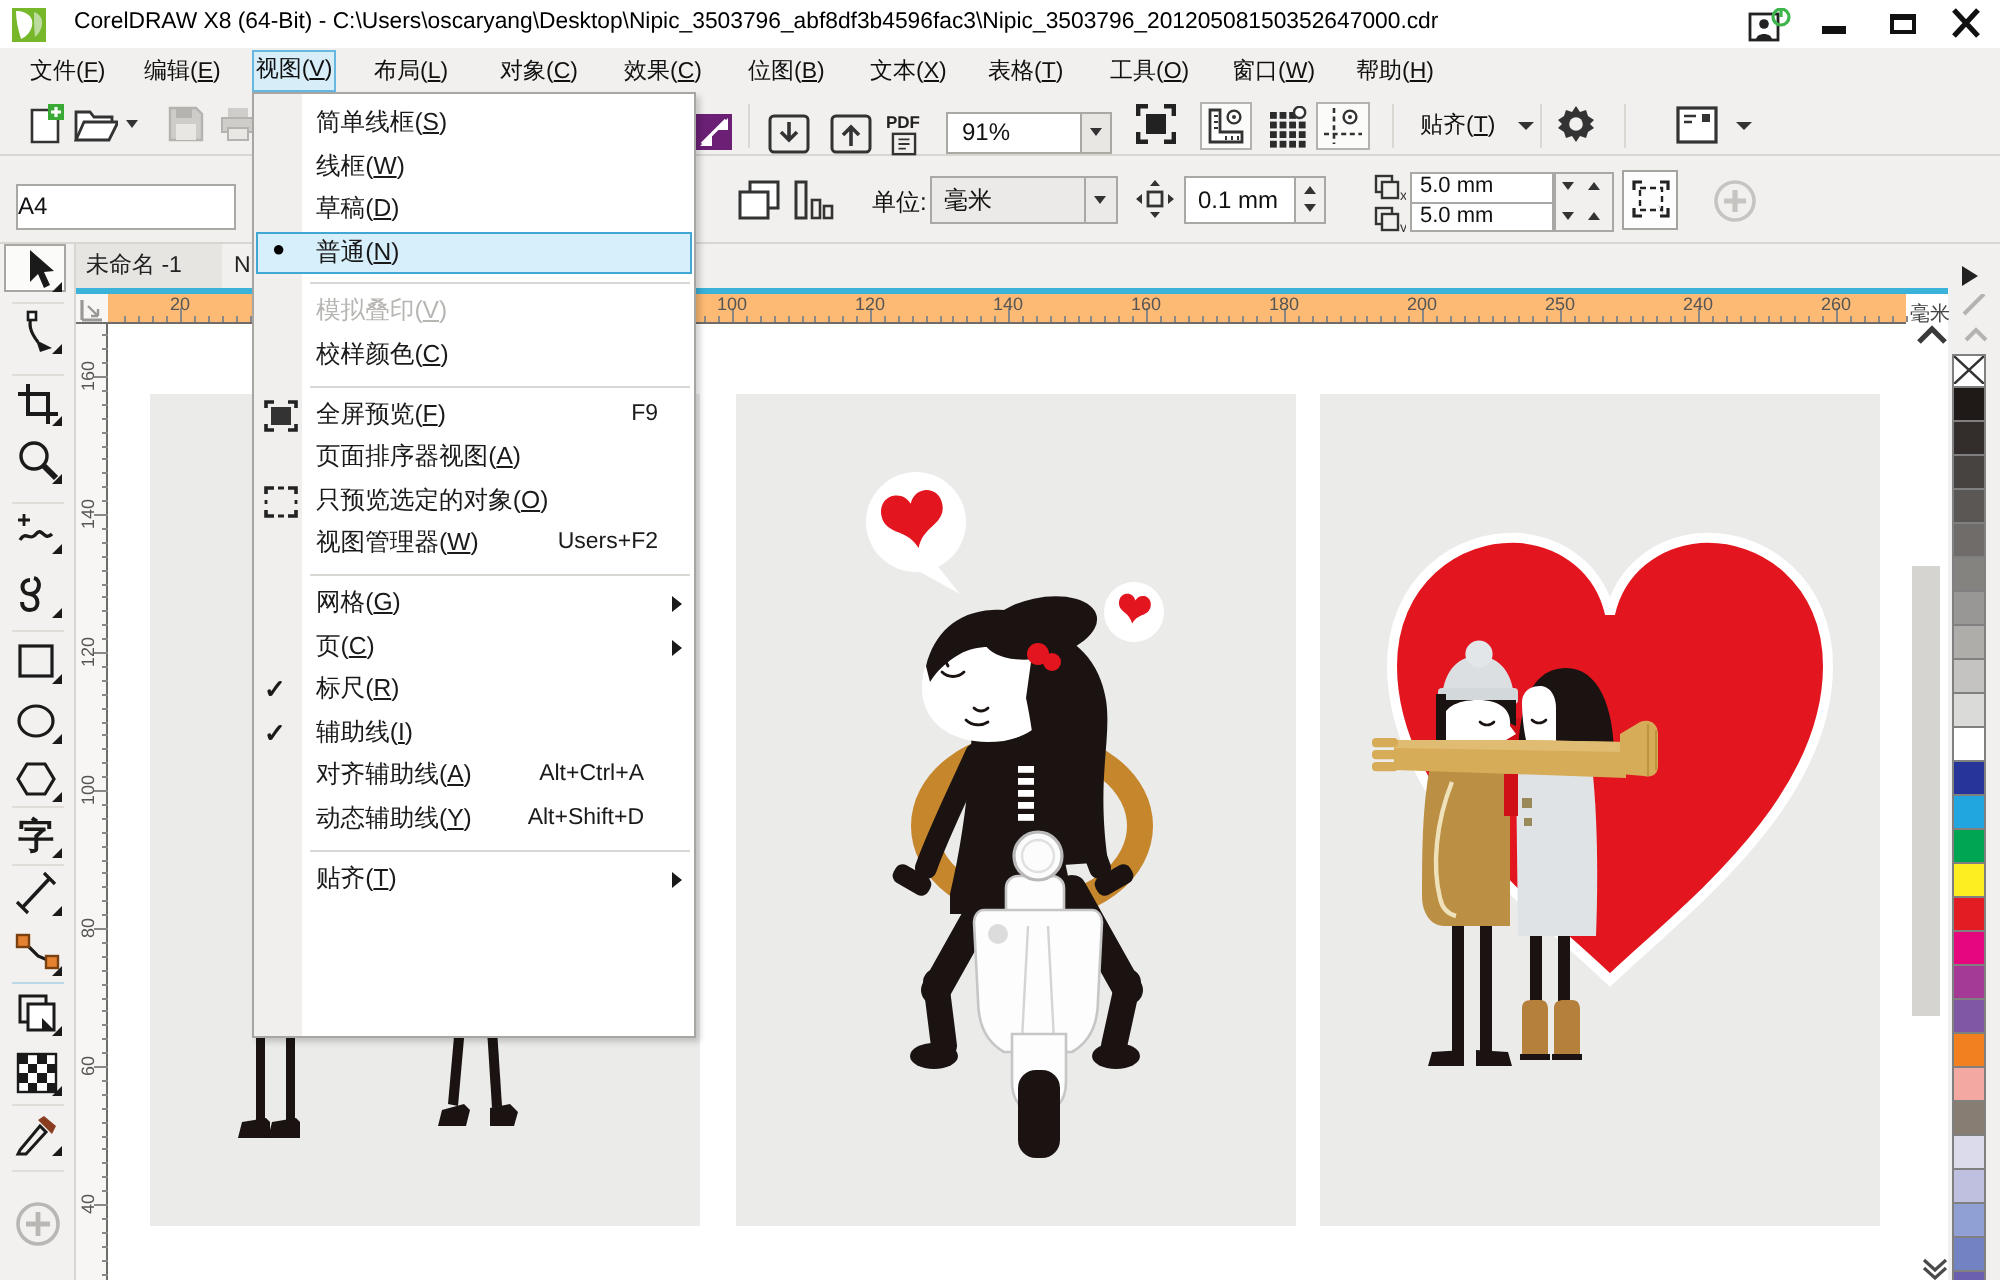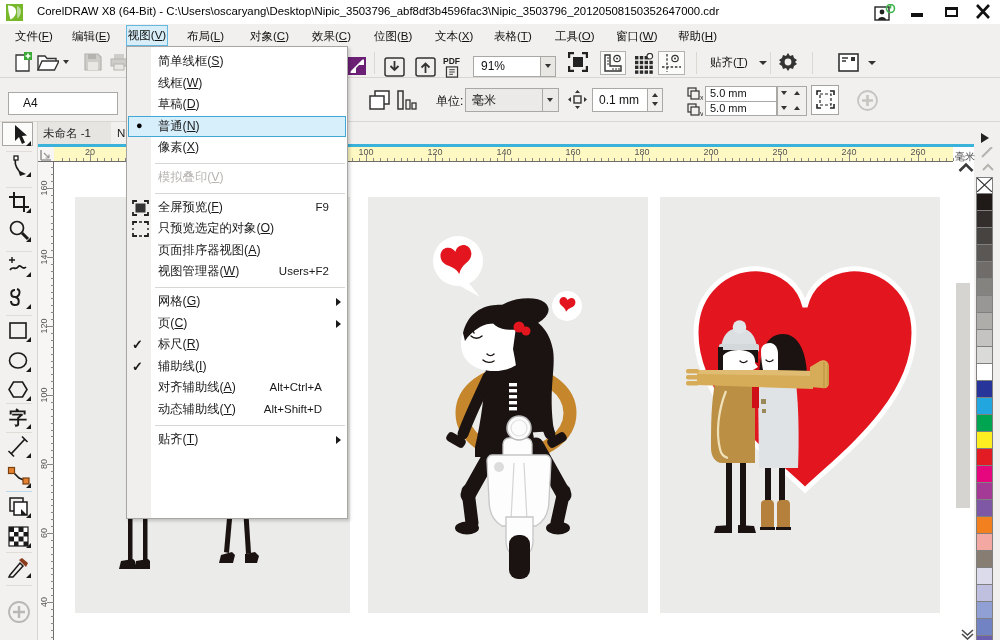--- a/index.html
+++ b/index.html
@@ -17,21 +17,21 @@
 #toolbar { position:absolute; left:0; top:47px; width:1000px; height:31px; background:#f1f0ee; border-bottom:1px solid #d9d6d2; }
 
 #propbar { position:absolute; left:0; top:78px; width:1000px; height:44px; background:#f1f0ee; border-bottom:1px solid #d9d6d2; }
 .combo { position:absolute; background:#fff; border:1px solid #aaa8a5; font-size:12px; color:#111; }
 
 #tabbar { position:absolute; left:0; top:122px; width:1000px; height:25px; background:#f1f0ee; }
 #tealline { position:absolute; left:38px; top:144px; width:940px; height:3px; background:#3ab2d9; }
 #doctab { position:absolute; left:35px; top:122px; width:76px; height:22px; background:#e7e5e2; font-size:11.5px; color:#222; line-height:22px; padding-left:8px; }
 #doctab2 { position:absolute; left:113px; top:122px; width:40px; height:22px; font-size:11.5px; color:#222; line-height:22px; padding-left:4px; }
 
-#hruler { position:absolute; left:54px; top:147px; width:899px; height:15px; background:#fef9c3; border-bottom:1px solid #6f6d6a; }
+#hruler { position:absolute; left:54px; top:147px; width:899px; height:15px; background:#fdba74; border-bottom:1px solid #6f6d6a; }
 #vruler { position:absolute; left:38px; top:147px; width:16px; height:493px; background:#f7f6f5; border-right:1px solid #6f6d6a; }
 #rcorner { position:absolute; left:38px; top:147px; width:16px; height:15px; background:#f7f6f5; border-bottom:1px solid #6f6d6a; }
 .rnum { position:absolute; font-size:9px; color:#555; }
 .vnum { transform:rotate(-90deg); transform-origin:center; }
 .tick { position:absolute; background:#8a8886; }
 
 #toolbox { position:absolute; left:0; top:122px; width:38px; height:518px; background:#f2f1ef; border-right:1px solid #d9d6d2; }
 .tool { position:absolute; left:7px; width:24px; height:24px; }
 .tsep { position:absolute; left:6px; width:26px; height:1px; background:#e0ddd9; }
 
@@ -206,21 +206,21 @@
 
     <svg class="abs" style="left:838px; top:6px;" width="21" height="19" viewBox="0 0 21 19">
       <rect x="1" y="1" width="19" height="17" fill="#fff" stroke="#333" stroke-width="1.6"></rect>
       <path d="M4 5 H10 M4 8 H8" stroke="#333" stroke-width="1.3"></path>
       <rect x="13" y="4" width="4" height="4" fill="#333"></rect>
     </svg>
     <div class="abs" style="left:868px; top:14px; width:0; height:0; border-top:4.5px solid #333; border-left:4px solid transparent; border-right:4px solid transparent;"></div>
   </div>
 
   <div id="propbar">
-    <div class="combo" style="left:8px; top:14px; width:110px; height:23px; line-height:21px; padding-left:14px;">A4</div>
+    <div class="combo" style="left:8px; top:14px; width:110px; height:23px; line-height:21px; padding-left:0;">A4</div>
 
     <svg class="abs" style="left:368px; top:11px;" width="23" height="22" viewBox="0 0 23 22">
       <rect x="7" y="2" width="14" height="13" fill="#fff" stroke="#333" stroke-width="1.5"></rect>
       <rect x="2" y="7" width="14" height="13" fill="#fff" stroke="#333" stroke-width="1.5"></rect>
     </svg>
 
     <svg class="abs" style="left:396px; top:11px;" width="21" height="22" viewBox="0 0 21 22">
       <rect x="2" y="2" width="5" height="18" fill="none" stroke="#333" stroke-width="1.5"></rect>
       <rect x="10" y="11" width="4" height="9" fill="none" stroke="#333" stroke-width="1.3"></rect>
       <rect x="16" y="14" width="4" height="6" fill="none" stroke="#333" stroke-width="1.3"></rect>
@@ -807,35 +807,35 @@
     <div class="sw" style="background:#6b5fb0;"></div>
   </div>
 
   <div id="menu">
     <div id="menugutter"></div>
     <div class="menu-items">
       <div class="mitem">简单线框(<u>S</u>)</div>
       <div class="mitem">线框(<u>W</u>)</div>
       <div class="mitem">草稿(<u>D</u>)</div>
       <div class="mitem" id="mi-normal"><span class="hl"></span><span style="position:relative;">普通(<u>N</u>)</span><span class="mck" style="left:9px; top:-1px; font-size:11px; color:#000;">●</span></div>
-      <div class="mitem">像素(<u>X</u>)</div>
       <div class="msep"></div>
       <div class="mitem dis">模拟叠印(<u>V</u>)</div>
+      <div class="mitem">校样颜色(<u>C</u>)</div>
       <div class="msep"></div>
       <div class="mitem">全屏预览(<u>F</u>)<span class="msc">F9</span>
         <svg style="position:absolute; left:5px; top:3px;" width="17" height="16" viewBox="0 0 17 16">
             <path d="M1 4 V1 H5 M12 1 H16 V4 M16 12 V15 H12 M5 15 H1 V12" fill="none" stroke="#222" stroke-width="1.8"></path>
             <rect x="3.5" y="3.5" width="10" height="9" fill="#333"></rect>
           </svg></div>
+      <div class="mitem">页面排序器视图(<u>A</u>)</div>
       <div class="mitem">只预览选定的对象(<u>O</u>)
         <svg style="position:absolute; left:5px; top:3px;" width="17" height="16" viewBox="0 0 17 16">
             <path d="M1 4 V1 H5 M12 1 H16 V4 M16 12 V15 H12 M5 15 H1 V12" fill="none" stroke="#222" stroke-width="1.8"></path>
             <path d="M7 1 H10 M7 15 H10 M1 7 V9 M16 7 V9" stroke="#222" stroke-width="1.4"></path>
           </svg></div>
-      <div class="mitem">页面排序器视图(<u>A</u>)</div>
       <div class="mitem">视图管理器(<u>W</u>)<span class="msc">Users+F2</span></div>
       <div class="msep"></div>
       <div class="mitem">网格(<u>G</u>)<span class="marr"></span></div>
       <div class="mitem">页(<u>C</u>)<span class="marr"></span></div>
       <div class="mitem">标尺(<u>R</u>)<span class="mck">✓</span></div>
       <div class="mitem">辅助线(<u>I</u>)<span class="mck">✓</span></div>
       <div class="mitem">对齐辅助线(<u>A</u>)<span class="msc" style="right:25px;">Alt+Ctrl+A</span></div>
       <div class="mitem">动态辅助线(<u>Y</u>)<span class="msc" style="right:25px;">Alt+Shift+D</span></div>
       <div class="msep"></div>
       <div class="mitem">贴齐(<u>T</u>)<span class="marr"></span></div>

